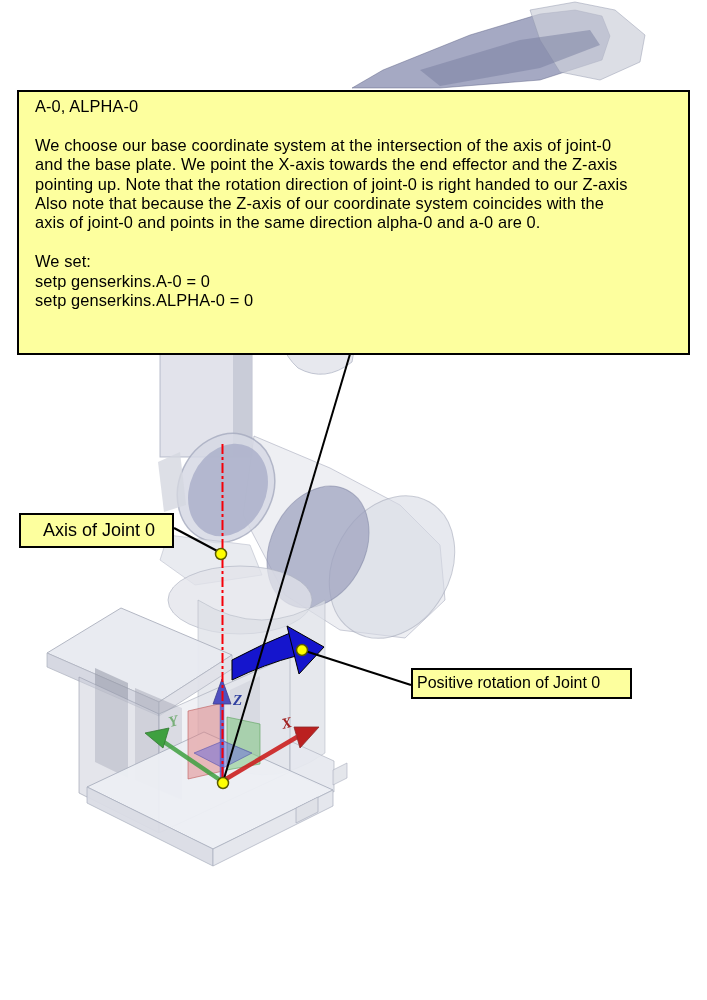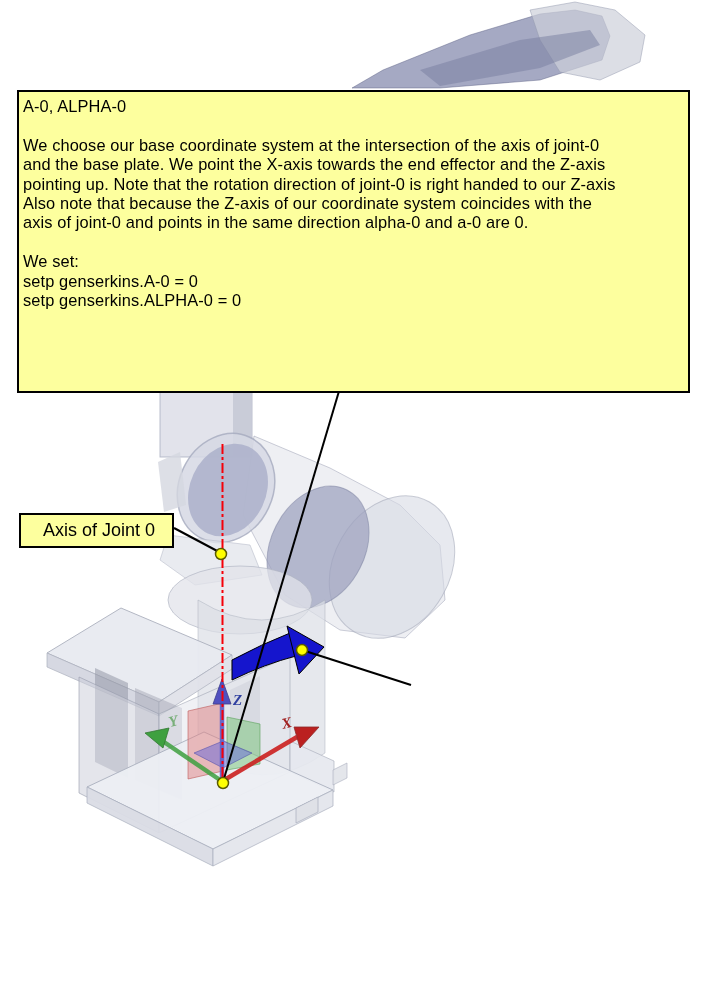--- a/index.html
+++ b/index.html
@@ -1,21 +1,21 @@
 <!DOCTYPE html>
 <html><head>
 <meta charset="utf-8">
 <style>
   html,body{margin:0;padding:0;background:#ffffff;}
   #stage{position:relative;width:707px;height:1000px;background:#ffffff;
          font-family:"Liberation Sans",sans-serif;overflow:hidden;}
   #scene{position:absolute;left:0;top:0;}
   .callout{position:absolute;background:#FDFF9E;border:2px solid #000000;
            color:#000000;box-sizing:border-box;z-index:2;}
-  #info-box{left:17px;top:90px;width:673px;height:303px;padding:5px 3px 0 4px;
+  #info-box{left:17px;top:90px;width:673px;height:265px;padding:5px 3px 0 16px;
             font-size:16.4px;line-height:19.4px;letter-spacing:0.1px;white-space:pre-line;}
   #axis-callout{left:19px;top:513px;width:155px;height:35px;
                 font-size:18px;line-height:30px;padding-left:22px;}
   #rot-callout{left:411px;top:668px;width:221px;height:31px;
                font-size:16px;line-height:26px;padding-left:4px;}
   .axis-letter{font-family:"Liberation Serif",serif;font-weight:bold;font-style:italic;font-size:15px;}
 </style>
 </head>
 <body>
 
@@ -104,14 +104,15 @@
 pointing up. Note that the rotation direction of joint-0 is right handed to our Z-axis
 Also note that because the Z-axis of our coordinate system coincides with the
 axis of joint-0 and points in the same direction alpha-0 and a-0 are 0.
 
 We set:
 setp genserkins.A-0 = 0
 setp genserkins.ALPHA-0 = 0</div>
 
   <div id="axis-callout" class="callout">Axis of Joint 0</div>
 
+  <div id="rot-callout" class="callout">Positive rotation of Joint 0</div>
 
 </div>
 
 </body></html>

